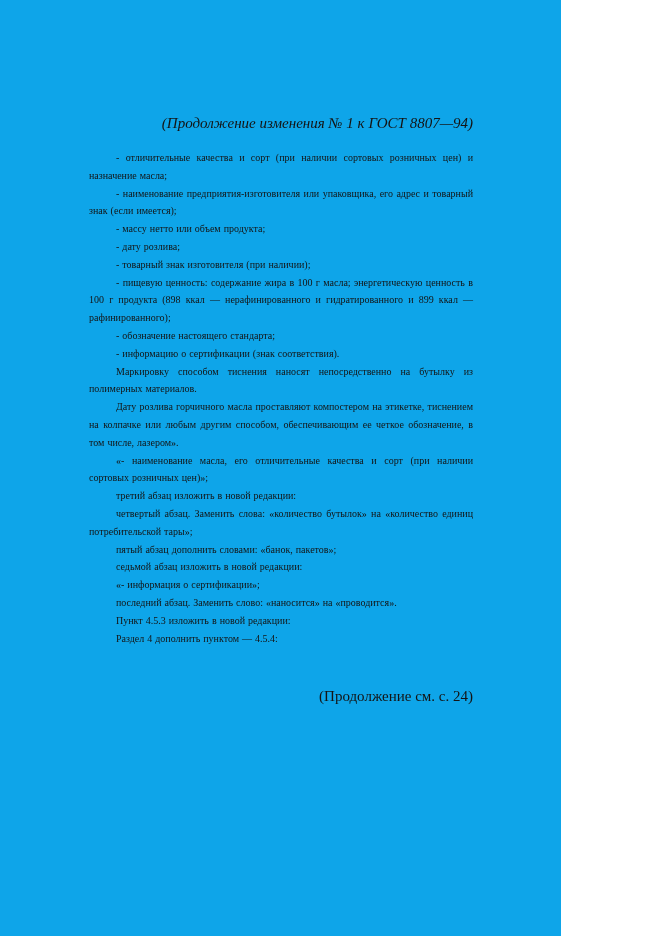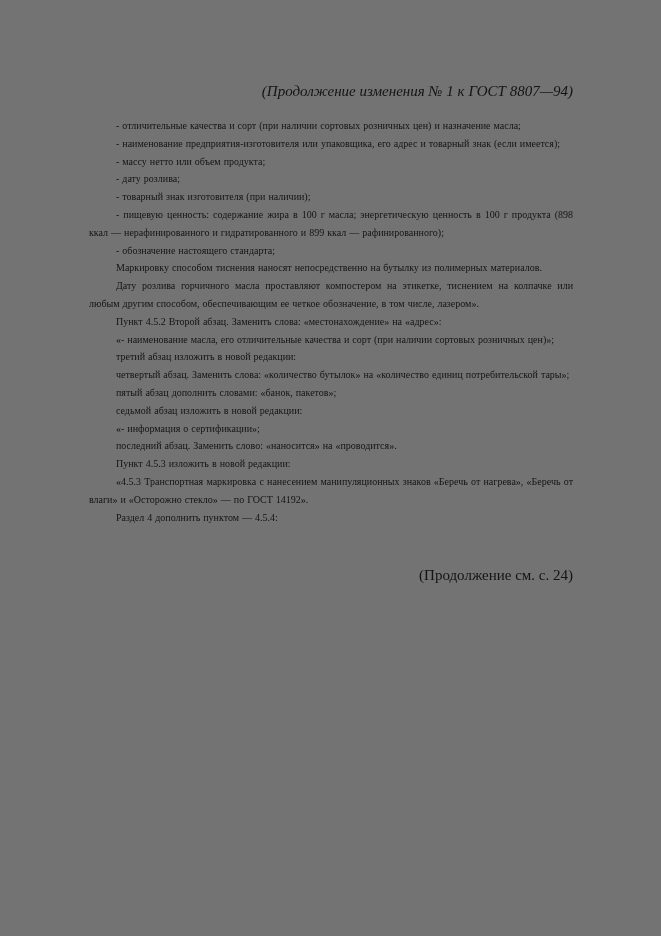--- a/index.html
+++ b/index.html
@@ -9,24 +9,24 @@
   }
   body {
     width: 661px;
     height: 936px;
     overflow: hidden;
     font-family: "Liberation Serif", serif;
     color: #141414;
   }
   .page {
     box-sizing: border-box;
-    width: 661px;
+    width: 561px;
     height: 936px;
-    padding: 82px 88px 0 89px;
-    background: #737373;
+    padding: 114px 88px 0 89px;
+    background: #0ea5e9;
   }
   .doc-header {
     font-style: italic;
     font-size: 15px;
     line-height: 18px;
     text-align: right;
     margin: 0 0 17px 0;
     white-space: nowrap;
   }
   .doc-body p {
@@ -53,30 +53,29 @@
   <div class="doc-header">(Продолжение изменения № 1 к ГОСТ  8807—94)</div>
 
   <div class="doc-body">
     <p>- отличительные качества и сорт (при наличии сортовых розничных цен) и назначение масла;</p>
     <p>- наименование предприятия-изготовителя или упаковщика, его адрес и товарный знак (если имеется);</p>
     <p>- массу нетто или объем продукта;</p>
     <p>- дату розлива;</p>
     <p>- товарный знак изготовителя (при наличии);</p>
     <p>- пищевую ценность: содержание жира в 100 г масла; энергетическую ценность в 100 г продукта (898 ккал — нерафинированного и гидратированного и 899 ккал — рафинированного);</p>
     <p>- обозначение настоящего стандарта;</p>
+    <p>- информацию о сертификации (знак соответствия).</p>
     <p>Маркировку способом тиснения наносят непосредственно на бутылку из полимерных материалов.</p>
     <p>Дату розлива горчичного масла проставляют компостером на этикетке, тиснением на колпачке или любым другим способом, обеспечивающим ее четкое обозначение, в том числе, лазером».</p>
-    <p>Пункт 4.5.2 Второй абзац. Заменить слова: «местонахождение» на «адрес»:</p>
     <p>«- наименование масла, его отличительные качества и сорт (при наличии сортовых розничных цен)»;</p>
     <p>третий абзац изложить в новой редакции:</p>
     <p>четвертый абзац. Заменить слова: «количество бутылок»  на «количество единиц потребительской тары»;</p>
     <p>пятый абзац дополнить словами: «банок, пакетов»;</p>
     <p>седьмой абзац изложить в новой редакции:</p>
     <p>«- информация о сертификации»;</p>
     <p>последний абзац. Заменить слово: «наносится» на «проводится».</p>
     <p>Пункт 4.5.3 изложить в новой редакции:</p>
-    <p>«4.5.3 Транспортная маркировка с нанесением манипуляционных знаков «Беречь от нагрева», «Беречь от влаги» и «Осторожно стекло» — по ГОСТ 14192».</p>
     <p>Раздел 4 дополнить пунктом — 4.5.4:</p>
   </div>
 
   <div class="doc-footer">(Продолжение см. с. 24)</div>
 
 </div>
 
 </body></html>

